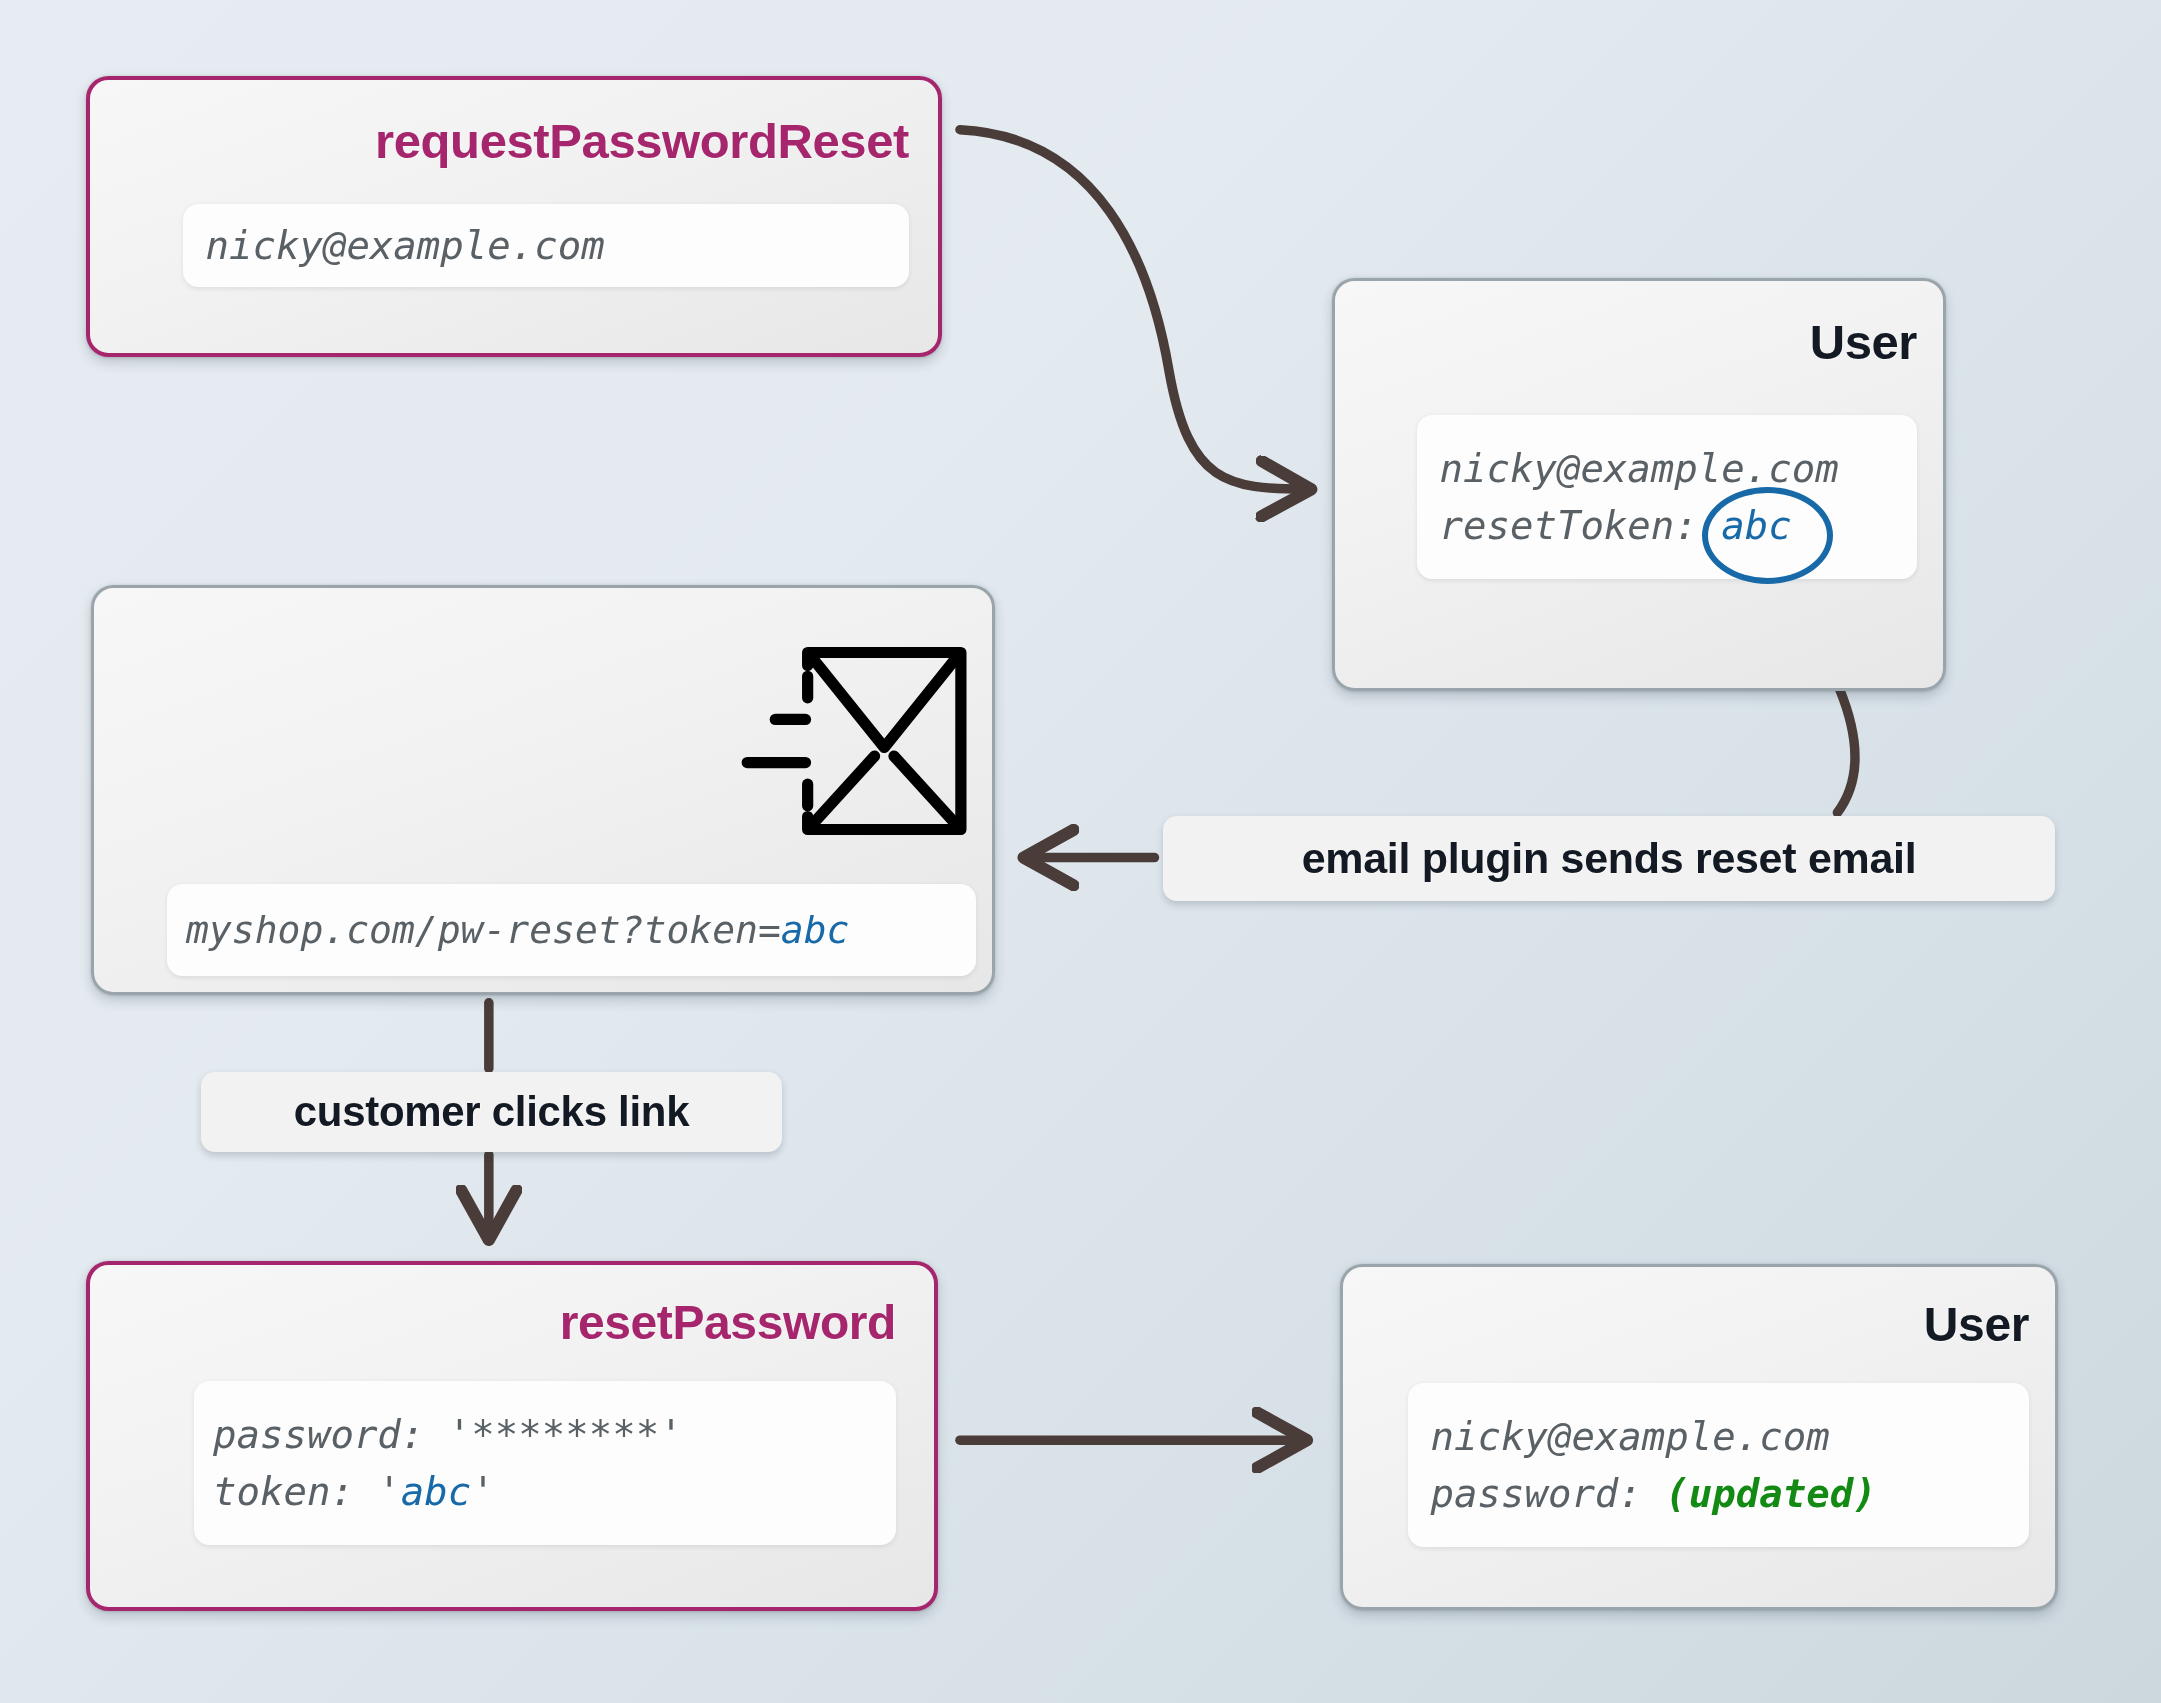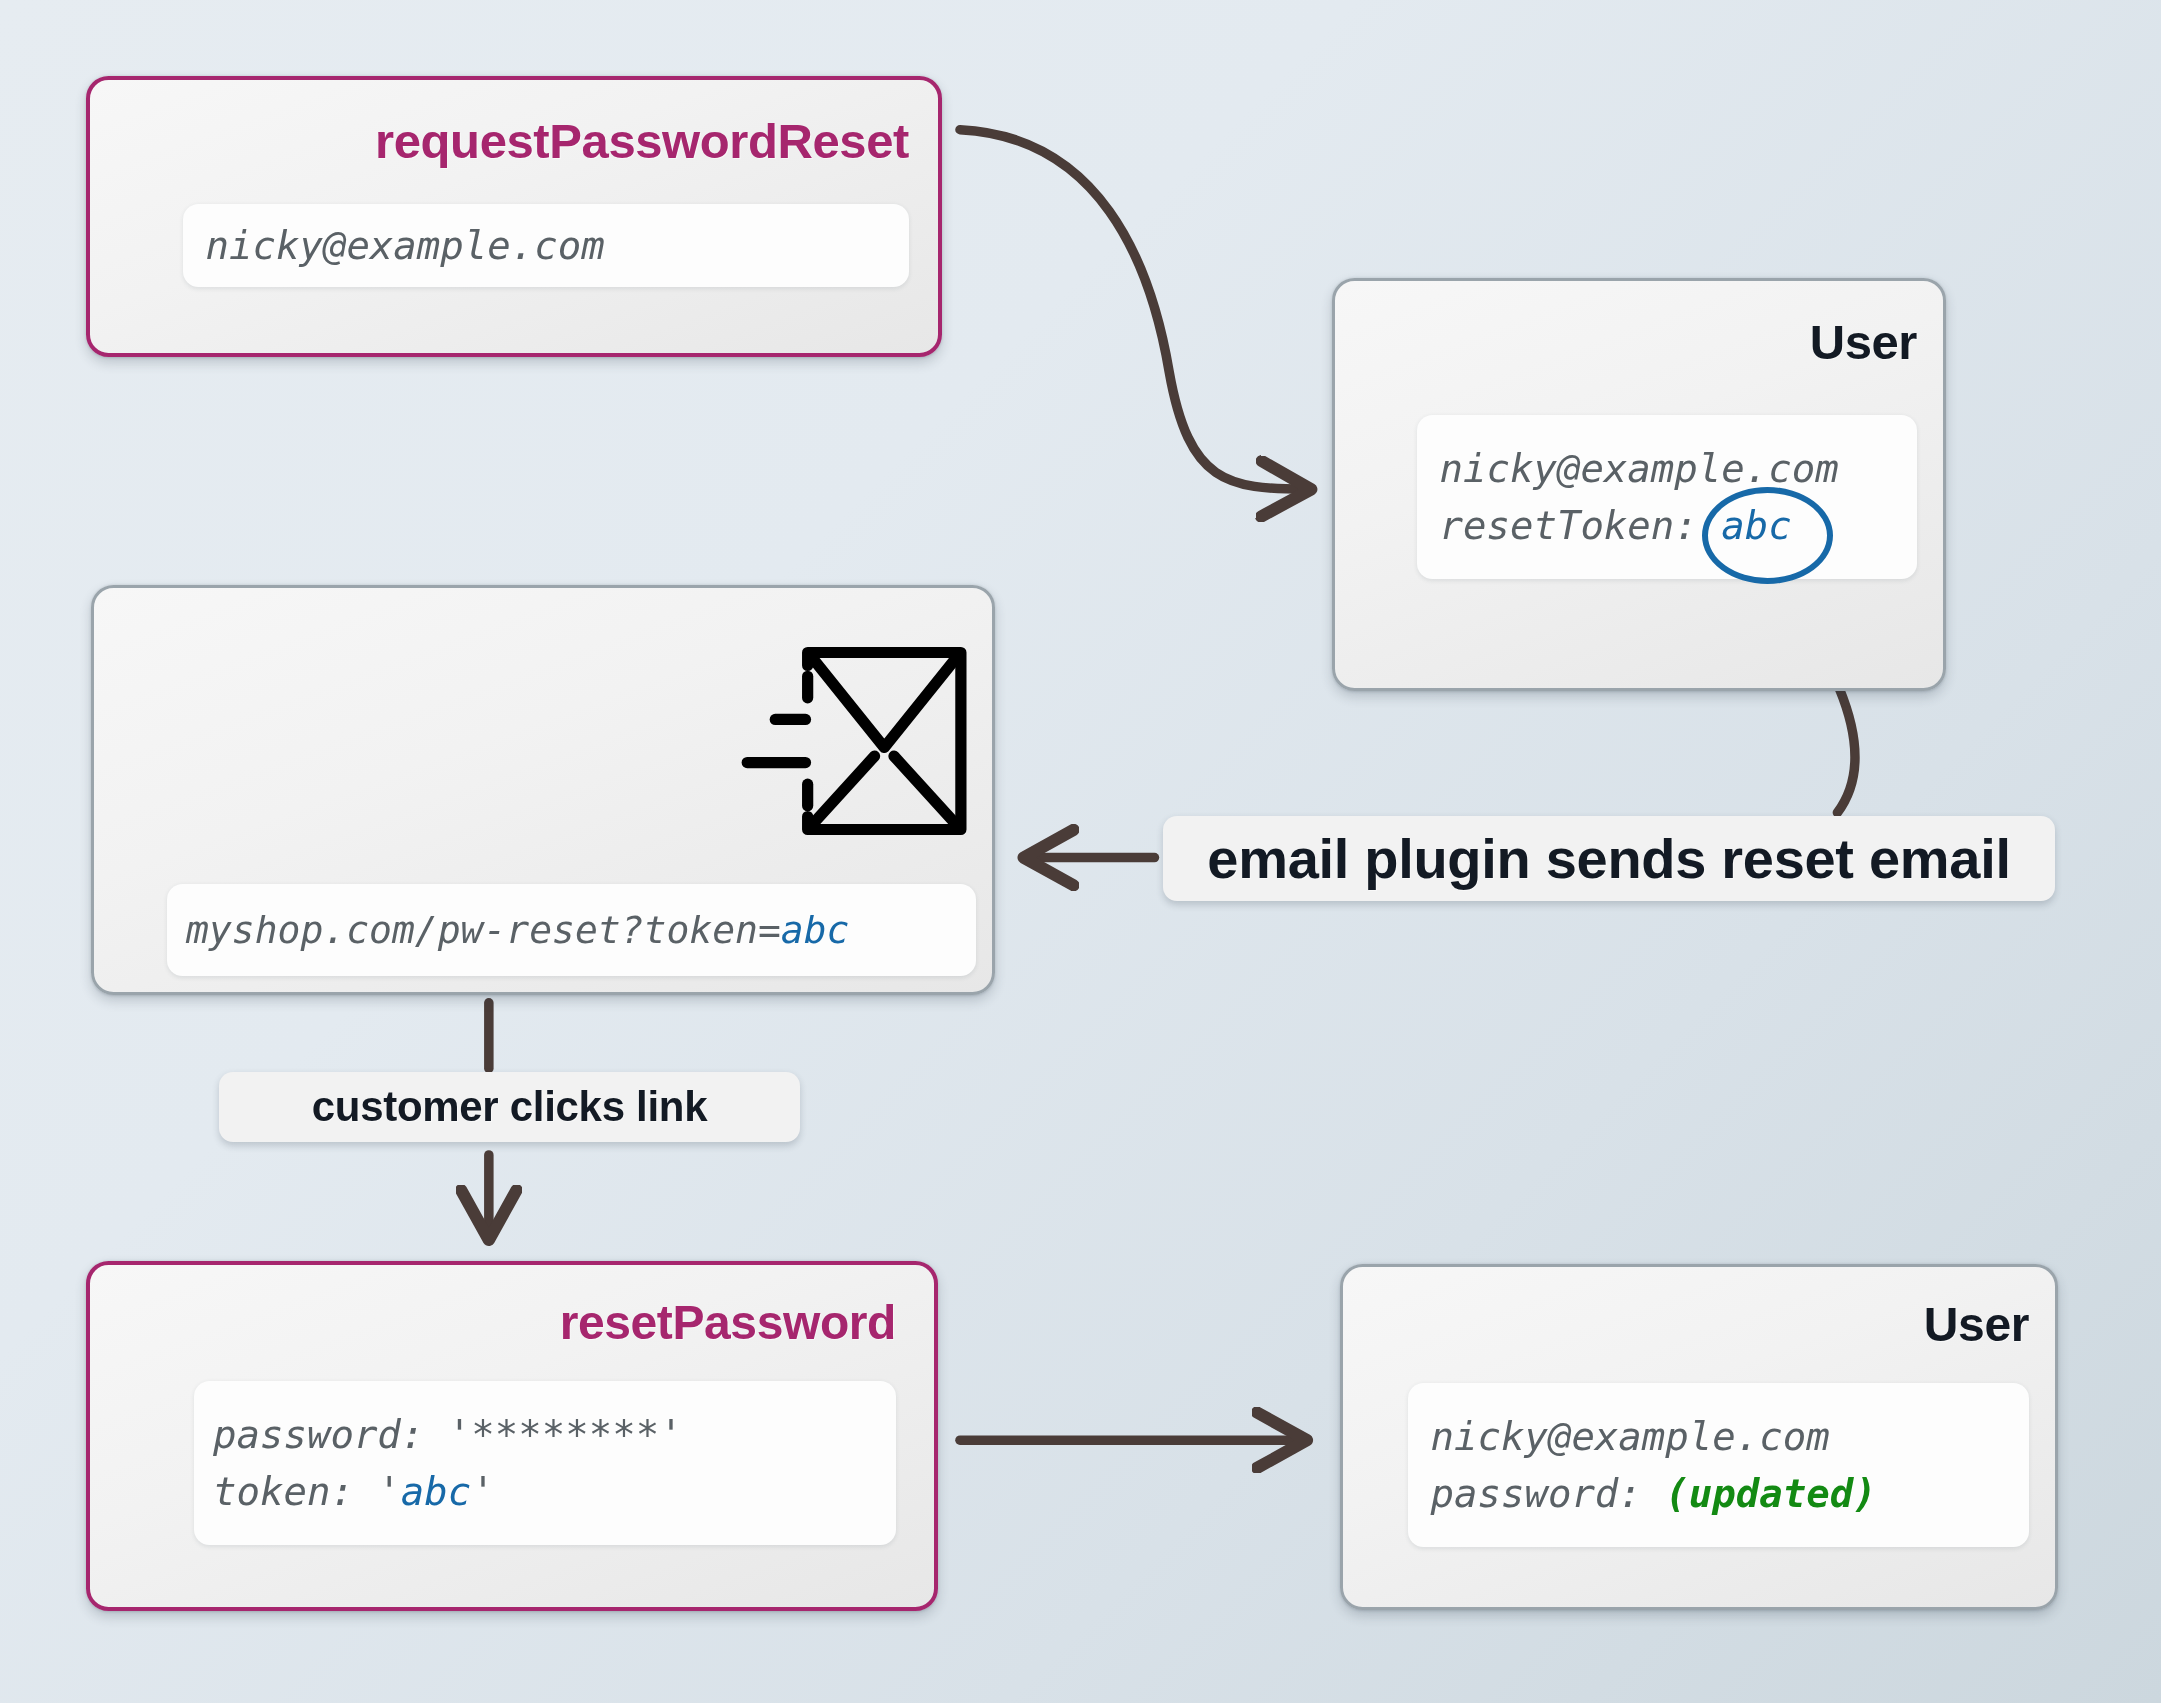--- a/index.html
+++ b/index.html
@@ -171,25 +171,25 @@
     width: 621px; height: 164px;
     margin-top: 31px;
     padding: 0 22.5px;
     font-size: 39px;
     gap: 12px;
   }
 
   #label-email-plugin {
     left: 1163px; top: 816px;
     width: 892px; height: 85px;
-    font-size: 56px;
+    font-size: 43px;
   }
   #label-customer-clicks {
-    left: 219px; top: 1072px;
-    width: 581px; height: 70px;
+    left: 201px; top: 1072px;
+    width: 581px; height: 80px;
     font-size: 42px;
   }
 </style>
 </head>
 <body>
 
 <div id="stage">
 
   <svg id="arrow-layer" viewBox="0 0 2500 1970" width="2162" height="1703">
     <defs>

